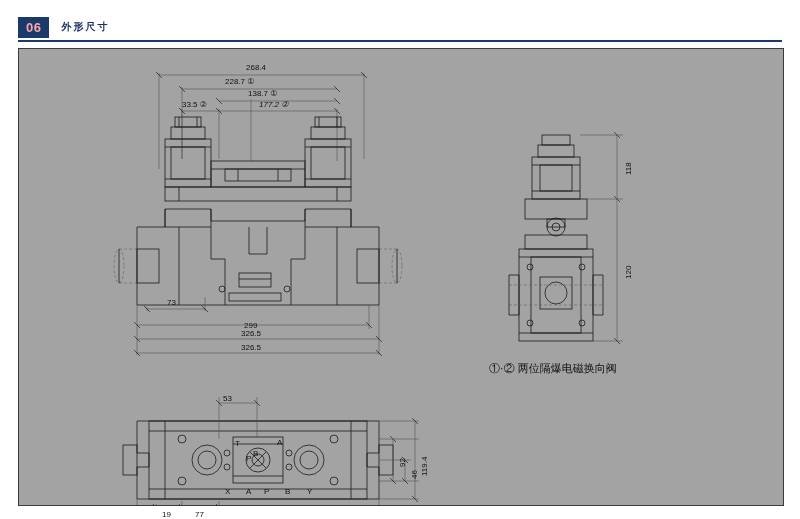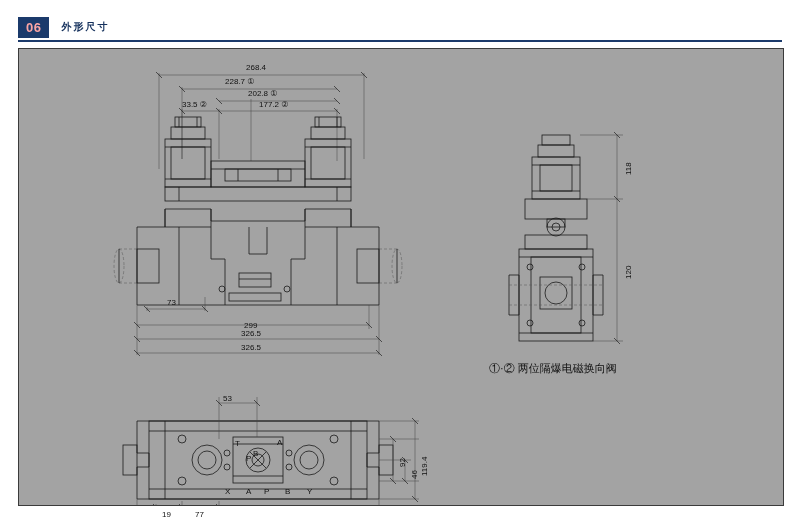--- a/index.html
+++ b/index.html
@@ -331,23 +331,23 @@
           <line x1="383" y1="408" x2="389" y2="414"></line>
           <line x1="383" y1="429" x2="389" y2="435"></line>
           <line x1="393" y1="369" x2="399" y2="375"></line>
           <line x1="393" y1="447" x2="399" y2="453"></line>
         </g>
       </g>
     </svg>
 
     <span class="dimtxt" style="left:227px; top:14px;">268.4</span>
     <span class="dimtxt" style="left:206px; top:28px;">228.7 ①</span>
-    <span class="dimtxt" style="left:229px; top:40px;">202.8 ①</span>
+    <span class="dimtxt" style="left:229px; top:40px;">138.7 ①</span>
     <span class="dimtxt" style="left:163px; top:51px;">33.5 ②</span>
-    <span class="dimtxt" style="left:240px; top:51px;">177.2 ②</span>
+    <span class="dimtxt" style="left:240px; top:51px;font-style:italic;">177.2 ②</span>
     <span class="dimtxt" style="left:148px; top:249px;">73</span>
     <span class="dimtxt" style="left:225px; top:272px;">299</span>
     <span class="dimtxt" style="left:222px; top:280px;">326.5</span>
     <span class="dimtxt" style="left:222px; top:294px;">326.5</span>
 
     <span class="dimtxt v" style="left:605px; top:126px;">118</span>
     <span class="dimtxt v" style="left:605px; top:230px;">120</span>
 
     <span class="dimtxt" style="left:204px; top:345px;">53</span>
     <span class="dimtxt v" style="left:379px; top:418px;">92</span>

